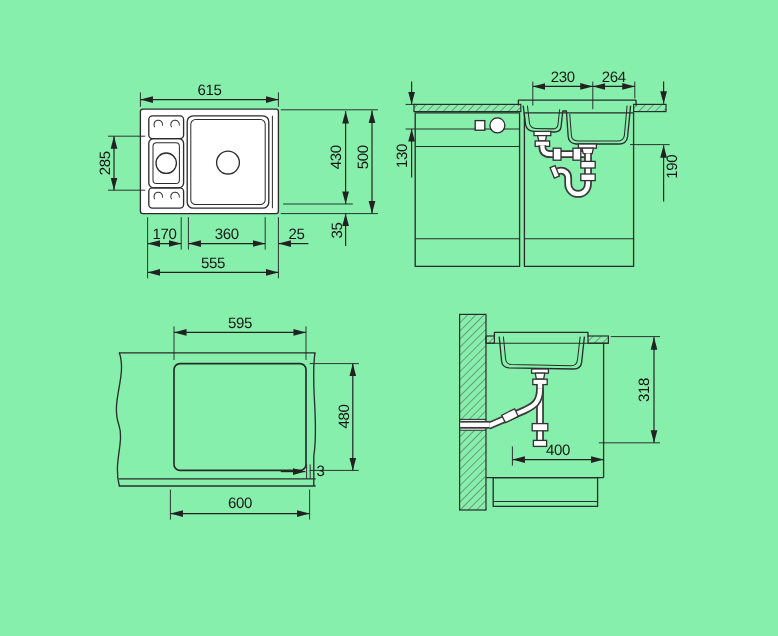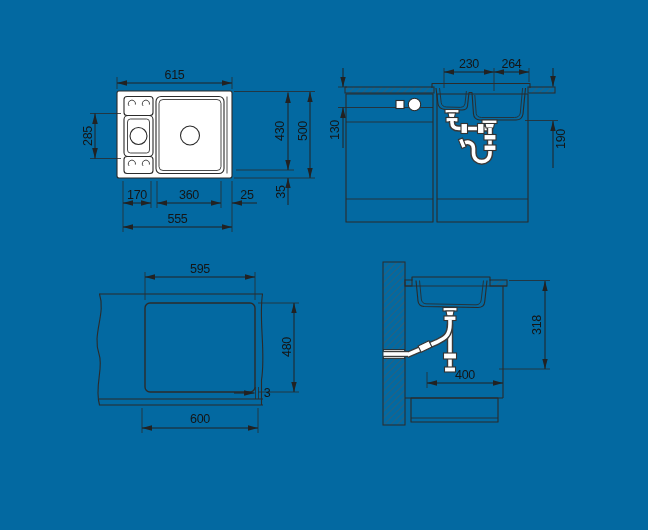--- a/index.html
+++ b/index.html
@@ -1,16 +1,16 @@
 <!DOCTYPE html>
 <html><head>
 <meta charset="utf-8">
 <style>
   html,body{margin:0;padding:0;background:#f4f4f4;}
-  .stage{position:relative;width:648px;height:530px;background:#0369a1;overflow:hidden;margin:0 auto;}
+  .stage{position:relative;width:648px;height:530px;background:#86efac;overflow:hidden;margin:0 auto;}
   svg{position:absolute;left:0;top:0;}
   .ln{stroke:#2b2b2b;stroke-width:1.1;fill:none;stroke-linejoin:round;}
   .lnf{stroke:#2b2b2b;stroke-width:1.1;fill:#ffffff;}
   .thin{stroke:#2b2b2b;stroke-width:0.85;fill:none;}
   .ext{stroke:#2b2b2b;stroke-width:0.8;fill:none;}
   .dim{stroke:#222222;stroke-width:1;fill:none;marker-start:url(#ar);marker-end:url(#ar);}
   .dimE{stroke:#222222;stroke-width:1;fill:none;marker-end:url(#ar);}
   .t{font-family:"Liberation Sans",sans-serif;font-size:12.5px;fill:#151515;text-anchor:middle;letter-spacing:-0.3px;}
   .po{stroke:#3a3a3a;stroke-width:6.5;fill:none;stroke-linecap:butt;}
   .pi{stroke:#ffffff;stroke-width:3.6;fill:none;stroke-linecap:butt;}

